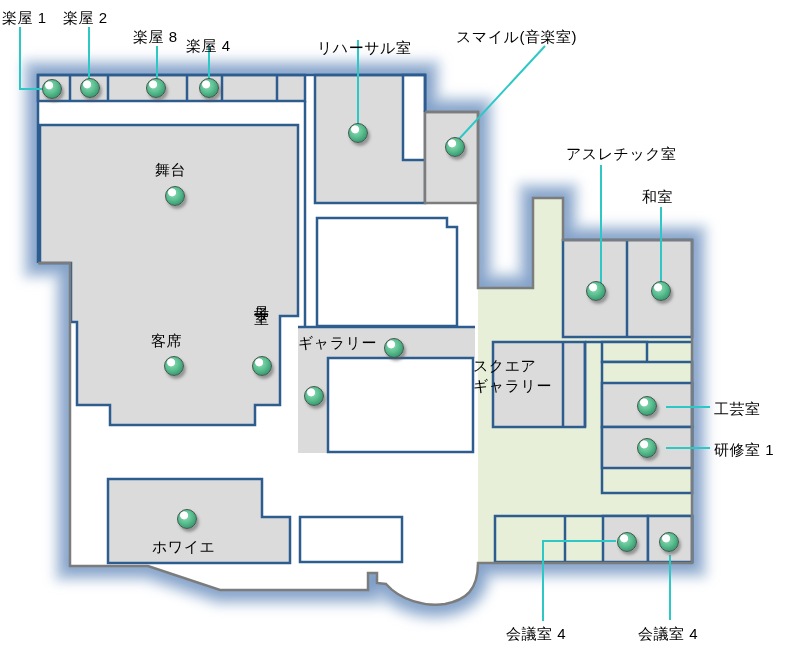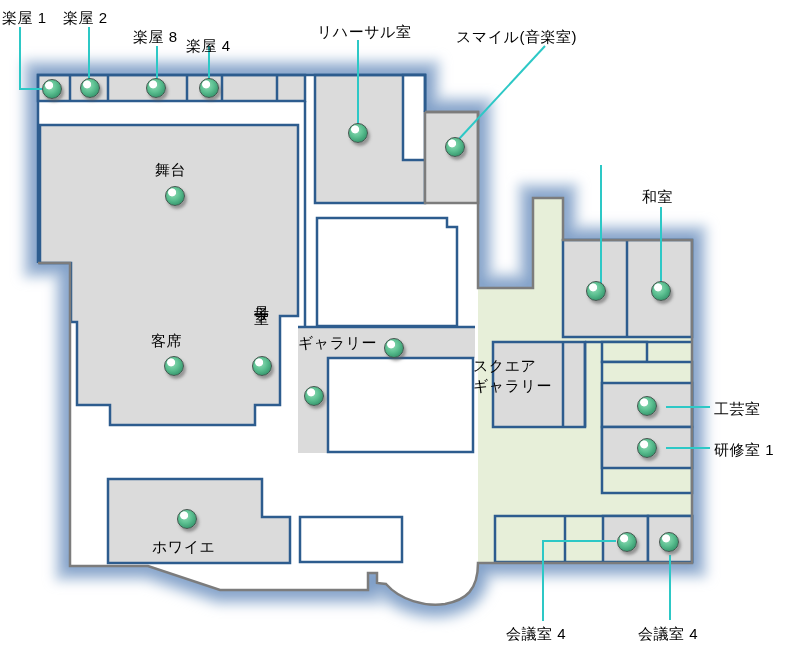--- a/index.html
+++ b/index.html
@@ -120,23 +120,24 @@
   <div class="marker" style="left:637px;top:396px"></div>
   <div class="marker" style="left:637px;top:438px"></div>
   <div class="marker" style="left:177px;top:509px"></div>
   <div class="marker" style="left:617px;top:532px"></div>
   <div class="marker" style="left:659px;top:532px"></div>
 
   <div class="lbl" style="left:2px;top:8px">楽屋 1</div>
   <div class="lbl" style="left:63px;top:8px">楽屋 2</div>
   <div class="lbl" style="left:133px;top:27px">楽屋 8</div>
   <div class="lbl" style="left:186px;top:36px">楽屋 4</div>
-  <div class="lbl" style="left:317px;top:22px">リハーサル室</div>
+  <div class="lbl" style="left:317px;top:38px">リハーサル室</div>
   <div class="lbl" style="left:456px;top:27px">スマイル(音楽室)</div>
   <div class="lbl" style="left:155px;top:160px">舞台</div>
+  <div class="lbl" style="left:566px;top:144px">アスレチック室</div>
   <div class="lbl" style="left:642px;top:187px">和室</div>
   <div class="lbl" style="left:151px;top:331px">客席</div>
   <div class="lbl v" style="left:252px;top:294px">母子室</div>
   <div class="lbl" style="left:298px;top:333px">ギャラリー</div>
   <div class="lbl" style="left:473px;top:356px">スクエア
 ギャラリー</div>
   <div class="lbl" style="left:714px;top:399px">工芸室</div>
   <div class="lbl" style="left:714px;top:440px">研修室 1</div>
   <div class="lbl" style="left:152px;top:537px">ホワイエ</div>
   <div class="lbl" style="left:506px;top:624px">会議室 4</div>

